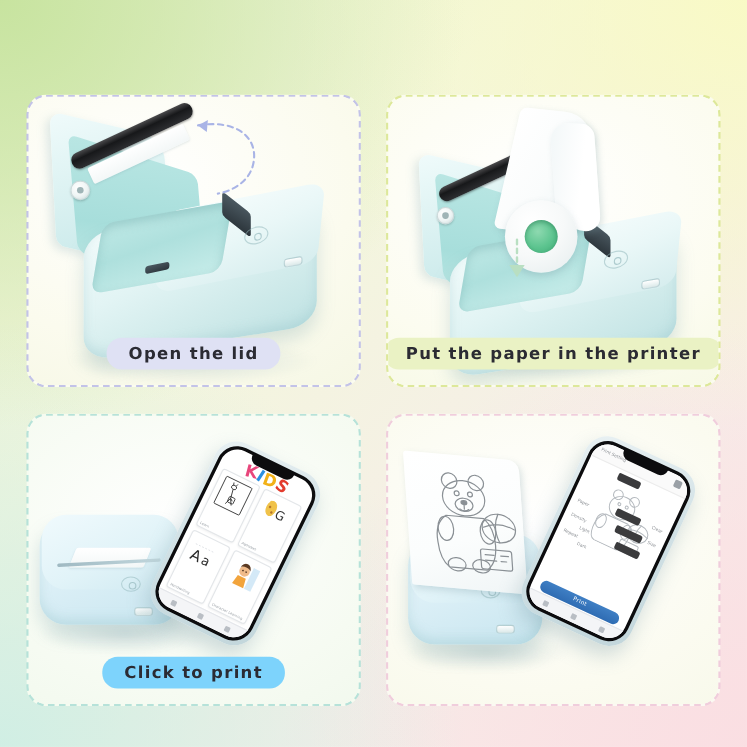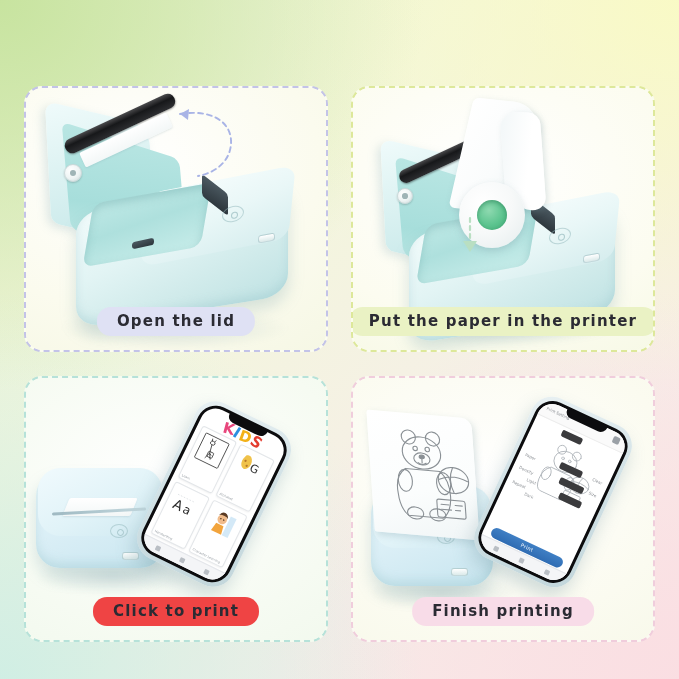--- a/index.html
+++ b/index.html
@@ -83,21 +83,21 @@
     white-space: nowrap;
     font-family: "DejaVu Sans", sans-serif;
     font-size: 15px;
     font-weight: bold;
     letter-spacing: 1.2px;
     color: #2b2b33;
     z-index: 6;
   }
   #caption-1 { background: #dfe1f4; }
   #caption-2 { background: #eaf2c4; }
-  #caption-3 { background: #ef4444; text-align: center; }
+  #caption-3 { background: #7dd3fc; text-align: center; }
   #caption-4 { background: #f8dce8; }
 
   
   .scene { position: absolute; inset: 0; }
 
   
   .printer-base {
     position: absolute;
     border-radius: 26px / 22px;
     background: linear-gradient(160deg, #f2fbfb 0%, #e2f4f4 38%, #cfeaea 72%, #bfe2e3 100%);
@@ -569,16 +569,15 @@
 
             <div class="phone-toolbar">
               <i style="left:18%;"></i>
               <i style="left:48%;"></i>
               <i style="left:78%;"></i>
             </div>
           </div>
         </div>
       </div>
     </div>
-    <div class="caption" id="caption-4">Finish printing</div>
   </div>
 
 </div>
 
 </body></html>

